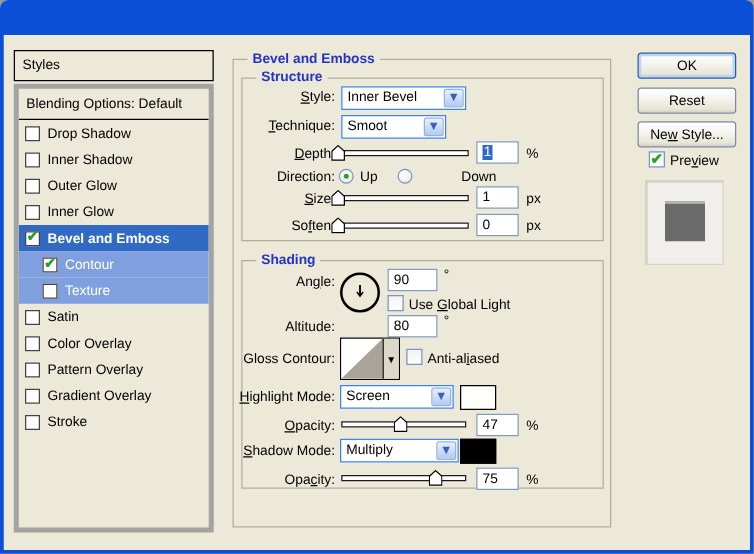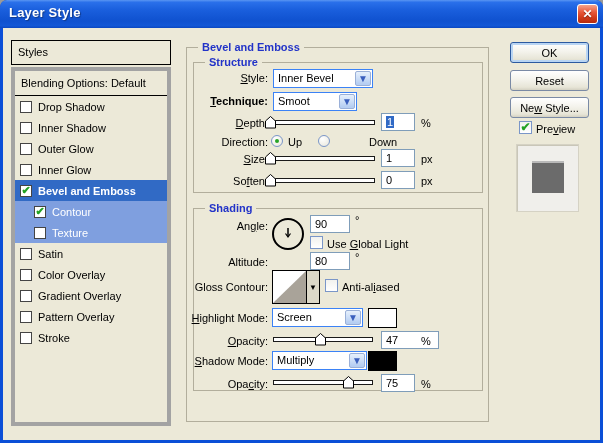--- a/index.html
+++ b/index.html
@@ -122,26 +122,20 @@
   }
   .preview-inner{position:absolute;left:15px;top:16px;width:32px;height:32px;background:#6b6b6b;
     border-top:2px solid #b9b9b9;}
 
   .dial{position:absolute;left:270px;top:216px;width:36px;height:36px;cursor:pointer;}
 </style>
 </head>
 <body>
 
 <div class="win">
-  <div class="titlebar">
-    <span class="title">Layer Style</span>
-    <div class="closebtn">
-      <span>✕</span>
-    </div>
-  </div>
 
   <div class="body"></div>
 
   <div class="styles-header">Styles</div>
   <div class="styles-list">
     <div class="blending-row">Blending Options: Default</div>
     <div id="list-items">
         <div class="srow">
       <span class="lcb"></span>
       <span class="slabel">Drop Shadow</span>
@@ -177,25 +171,25 @@
         <div class="srow">
       <span class="lcb"></span>
       <span class="slabel">Satin</span>
     </div>
         <div class="srow">
       <span class="lcb"></span>
       <span class="slabel">Color Overlay</span>
     </div>
         <div class="srow">
       <span class="lcb"></span>
+      <span class="slabel">Pattern Overlay</span>
+    </div>
+        <div class="srow">
+      <span class="lcb"></span>
       <span class="slabel">Gradient Overlay</span>
-    </div>
-        <div class="srow">
-      <span class="lcb"></span>
-      <span class="slabel">Pattern Overlay</span>
     </div>
         <div class="srow">
       <span class="lcb"></span>
       <span class="slabel">Stroke</span>
     </div>
       </div>
   </div>
 
   <div class="frame" style="left:186px;top:47px;width:303px;height:375px;">
     <span class="grp-title">Bevel and Emboss</span>
@@ -204,21 +198,21 @@
   <div class="frame" style="left:193px;top:62px;width:290px;height:131px;">
     <span class="grp-title">Structure</span>
   </div>
 
   <div class="lbl" style="top:72px;"><span class="u">S</span><span>tyle:</span></div>
   <div class="combo" style="left:273px;top:69px;width:100px;">
     <span class="cval">Inner Bevel</span>
     <span class="carrow">▼</span>
   </div>
 
-  <div class="lbl" style="top:95px;font-weight:bold;"><span class="u">T</span><span>echnique:</span></div>
+  <div class="lbl" style="top:95px;"><span class="u">T</span><span>echnique:</span></div>
   <div class="combo" style="left:273px;top:92px;width:84px;gap:28px;">
     <span class="cval">Smooth</span>
     <span class="carrow">▼</span>
   </div>
 
   <div class="lbl" style="top:117px;"><span class="u">D</span><span>epth:</span></div>
   <div class="slider" style="left:270px;top:116px;width:105px;">
     <div class="track"></div>
     <svg class="thumb" width="11" height="13" viewBox="0 0 11 13" style="left: calc(0% - 5px);">
         <polygon points="5.5,0.5 10.5,5 10.5,12 0.5,12 0.5,5" fill="#fff" stroke="#000"></polygon>
@@ -291,21 +285,21 @@
   </div>
   <span class="swatch" style="left: 368px; top: 308px; background: rgb(255, 255, 255);"></span>
 
   <div class="lbl" style="top:335px;"><span class="u">O</span><span>pacity:</span></div>
   <div class="slider" style="left:273px;top:333px;width:100px;">
     <div class="track"></div>
     <svg class="thumb" width="11" height="13" viewBox="0 0 11 13" style="left: calc(47% - 5px);">
         <polygon points="5.5,0.5 10.5,5 10.5,12 0.5,12 0.5,5" fill="#fff" stroke="#000"></polygon>
       </svg>
   </div>
-  <div class="field" style="left:381px;top:331px;width:58px;"><span>47</span></div>
+  <div class="field" style="left:381px;top:331px;width:34px;"><span>47</span></div>
   <span class="unit" style="left:421px;top:335px;">%</span>
 
   <div class="lbl" style="top:355px;"><span class="u">S</span><span>hadow Mode:</span></div>
   <div class="combo" style="left:272px;top:351px;width:95px;">
     <span class="cval">Multiply</span>
     <span class="carrow">▼</span>
   </div>
   <span class="swatch" style="left: 368px; top: 351px; background: rgb(0, 0, 0);"></span>
 
   <div class="lbl" style="top:378px;"><span>Opa</span><span class="u">c</span><span>ity:</span></div>

